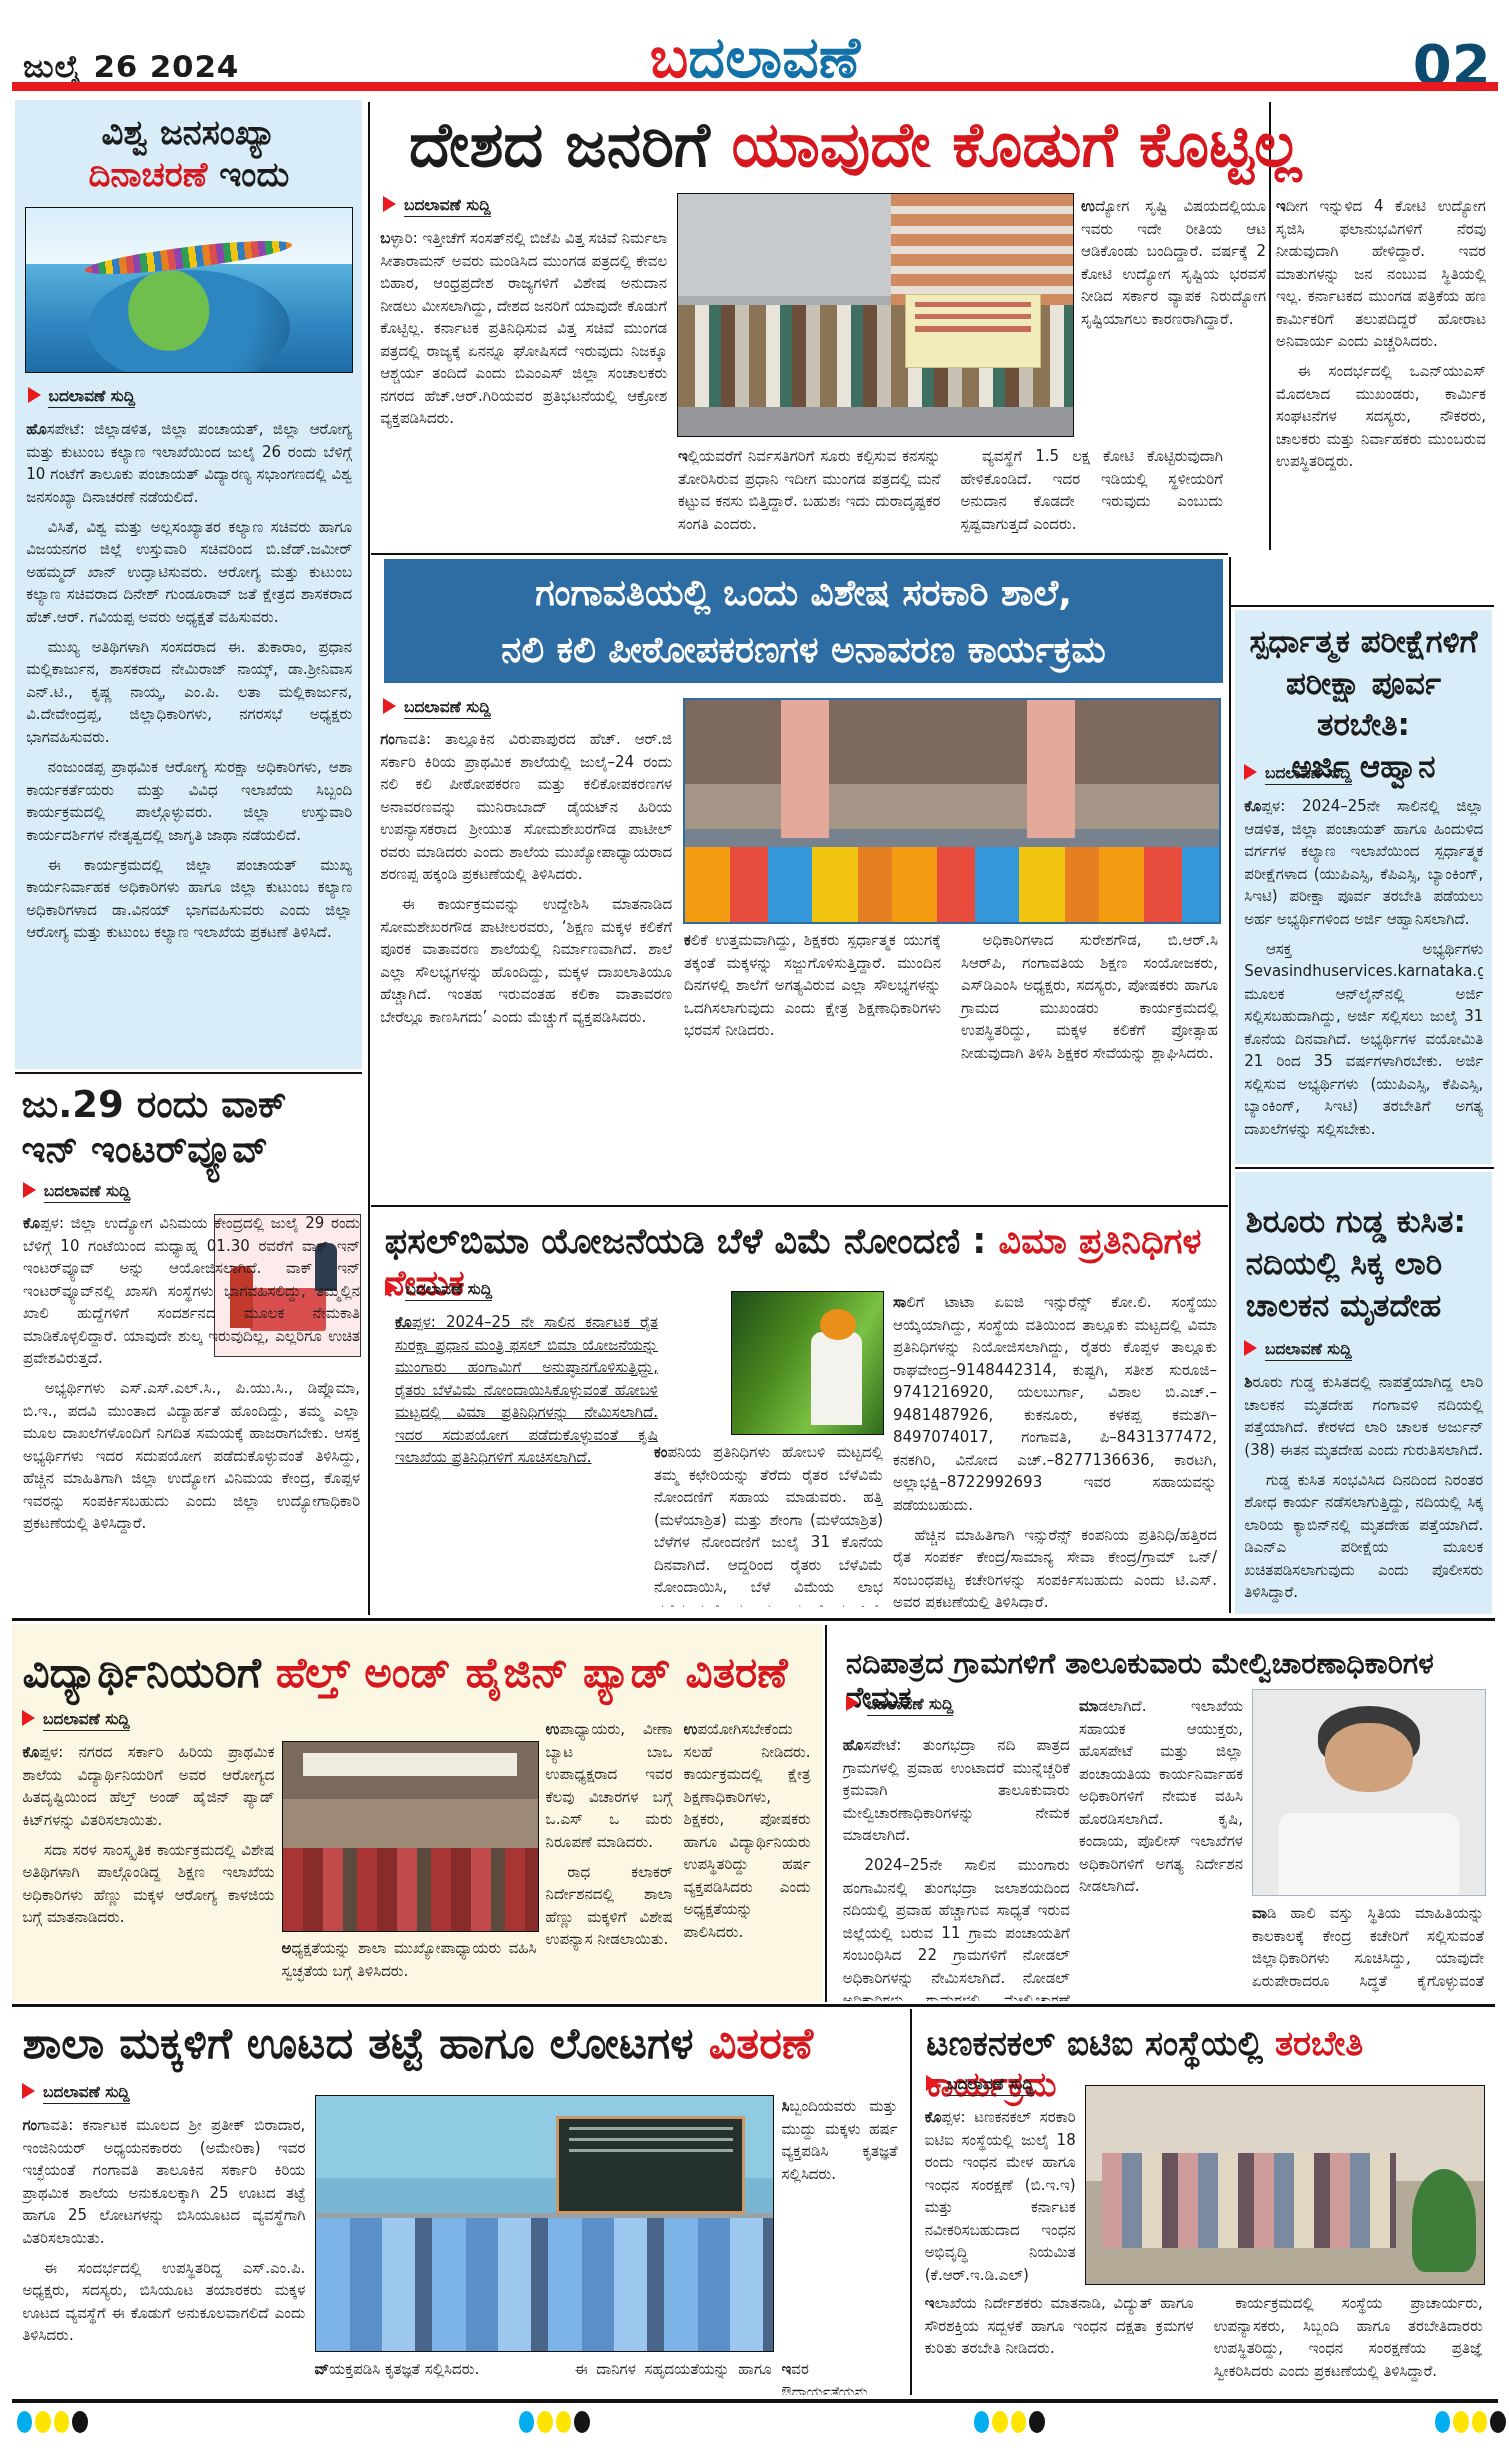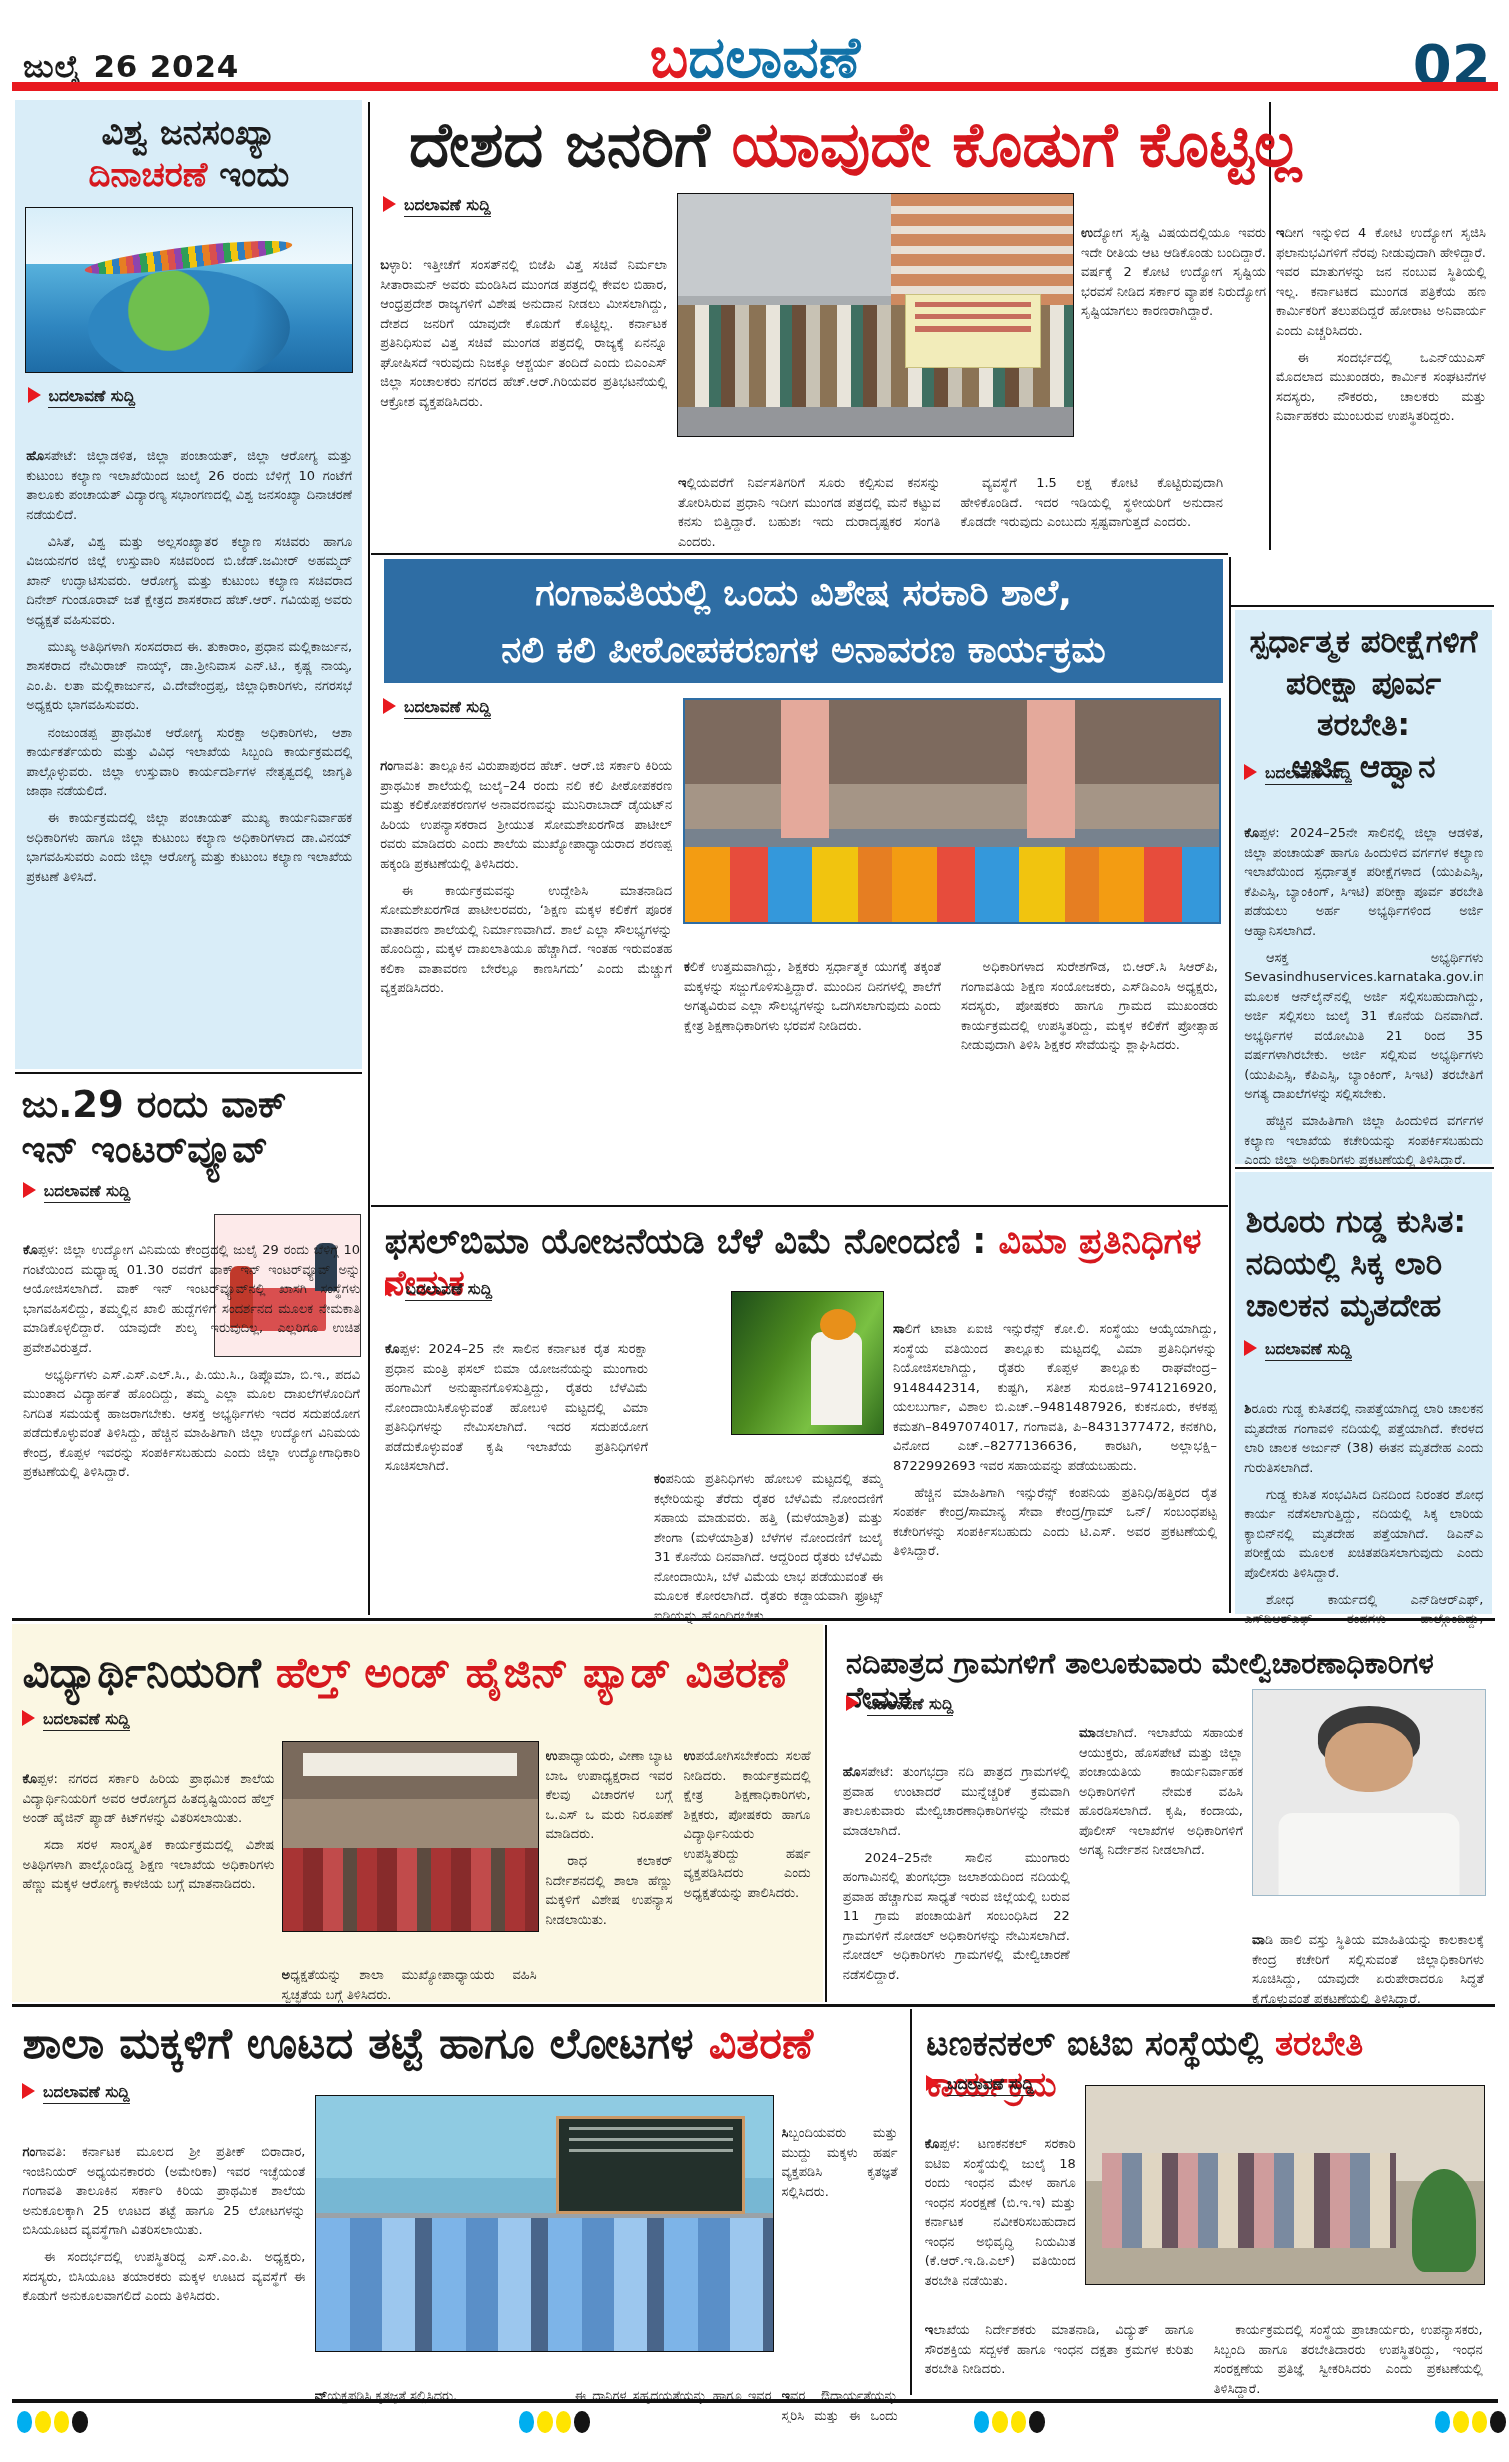--- a/index.html
+++ b/index.html
@@ -18,21 +18,21 @@
   .hl{margin:0;font-weight:bold;line-height:1.22;}
   .red{color:#d6181e;}
   .white{color:#ffffff;}
   .center{text-align:center;}
   
   .byline{display:flex;align-items:flex-start;gap:7.7px;font-size:15.4px;font-weight:bold;}
   .byline .label{border-bottom:1.5px solid #222;padding-bottom:2.3px;}
   .tri{width:0;height:0;border-top:8.5px solid transparent;border-bottom:8.5px solid transparent;
        border-left:13px solid #e8191f;display:inline-block;}
   
-  .body{font-size:13px;line-height:1.5;text-align:justify;overflow:hidden;margin-top:28px;}
+  .body{font-size:15px;line-height:1.5;text-align:justify;overflow:hidden;}
   .body p{margin:0 0 7.7px 0;text-indent:21.6px;}
   .body p:first-child{text-indent:0;}
   .body p:first-child::first-letter{font-weight:bold;}
   .cols2{column-count:2;column-gap:20px;}
   
   .bg-blue{background:#d9edf8;}
   .bg-cream{background:#fbf7e3;}
   .banner{background:#2e6da4;}
   
   .photo{position:absolute;border:1.5px solid #111;overflow:hidden;}
@@ -245,21 +245,21 @@
   </section>
 
   <section class="abs" style="left:374px;top:1209px;width:853px;height:408px;">
     <h2 class="hl" style="font-size:35px;margin:10.8px 0 0 10.8px;">
       <span>ಫಸಲ್‌ಬಿಮಾ ಯೋಜನೆಯಡಿ ಬೆಳೆ ವಿಮೆ ನೋಂದಣಿ : </span><span class="red">ವಿಮಾ ಪ್ರತಿನಿಧಿಗಳ ನೇಮಕ</span>
     </h2>
     <div class="byline" style="position:absolute;left:10.8px;top:71px;">
       <span class="tri"></span>
       <span class="label">ಬದಲಾವಣೆ ಸುದ್ದಿ</span>
     </div>
-    <div class="body abs" style="left:11px;top:102px;width:263px;height:293px;">
+    <div class="body abs" style="left:21px;top:102px;width:263px;height:293px;text-decoration:underline;">
         <p>ಕೊಪ್ಪಳ: 2024–25 ನೇ ಸಾಲಿನ ಕರ್ನಾಟಕ ರೈತ ಸುರಕ್ಷಾ ಪ್ರಧಾನ ಮಂತ್ರಿ ಫಸಲ್ ಬಿಮಾ ಯೋಜನೆಯನ್ನು ಮುಂಗಾರು ಹಂಗಾಮಿಗೆ ಅನುಷ್ಠಾನಗೊಳಿಸುತ್ತಿದ್ದು, ರೈತರು ಬೆಳೆವಿಮೆ ನೋಂದಾಯಿಸಿಕೊಳ್ಳುವಂತೆ ಹೋಬಳಿ ಮಟ್ಟದಲ್ಲಿ ವಿಮಾ ಪ್ರತಿನಿಧಿಗಳನ್ನು ನೇಮಿಸಲಾಗಿದೆ. ಇದರ ಸದುಪಯೋಗ ಪಡೆದುಕೊಳ್ಳುವಂತೆ ಕೃಷಿ ಇಲಾಖೆಯ ಪ್ರತಿನಿಧಿಗಳಿಗೆ ಸೂಚಿಸಲಾಗಿದೆ.</p>
       </div>
     <div class="photo ph-farmer" style="left:357px;top:82px;width:151px;height:142px;">
       <div class="man"></div>
       <div class="turban"></div>
     </div>
     <div class="body abs" style="left:280px;top:232px;width:229px;height:166px;">
         <p>ಕಂಪನಿಯ ಪ್ರತಿನಿಧಿಗಳು ಹೋಬಳಿ ಮಟ್ಟದಲ್ಲಿ ತಮ್ಮ ಕಛೇರಿಯನ್ನು ತೆರೆದು ರೈತರ ಬೆಳೆವಿಮೆ ನೋಂದಣಿಗೆ ಸಹಾಯ ಮಾಡುವರು. ಹತ್ತಿ (ಮಳೆಯಾಶ್ರಿತ) ಮತ್ತು ಶೇಂಗಾ (ಮಳೆಯಾಶ್ರಿತ) ಬೆಳೆಗಳ ನೋಂದಣಿಗೆ ಜುಲೈ 31 ಕೊನೆಯ ದಿನವಾಗಿದೆ. ಆದ್ದರಿಂದ ರೈತರು ಬೆಳೆವಿಮೆ ನೋಂದಾಯಿಸಿ, ಬೆಳೆ ವಿಮೆಯ ಲಾಭ ಪಡೆಯುವಂತೆ ಈ ಮೂಲಕ ಕೋರಲಾಗಿದೆ. ರೈತರು ಕಡ್ಡಾಯವಾಗಿ ಫ್ರೂಟ್ಸ್ ಐಡಿಯನ್ನು ಹೊಂದಿರಬೇಕು.</p>
       </div>
     <div class="body abs" style="left:519px;top:82px;width:324px;height:318px;">

